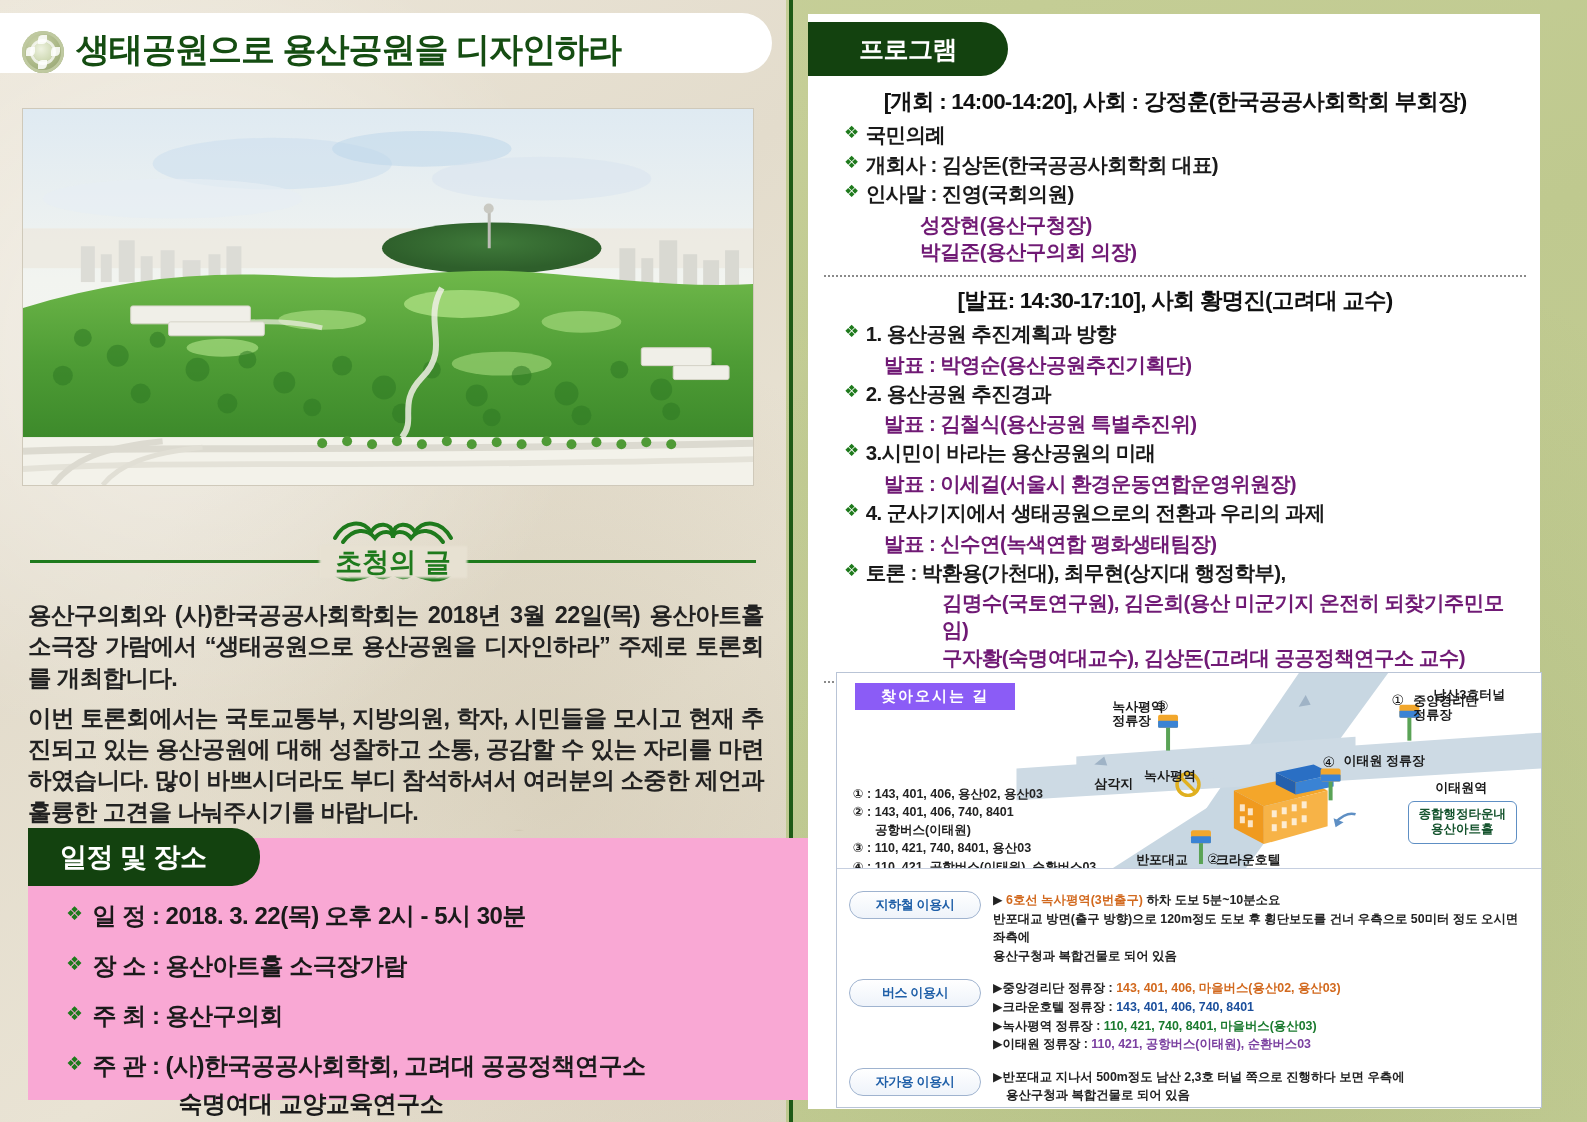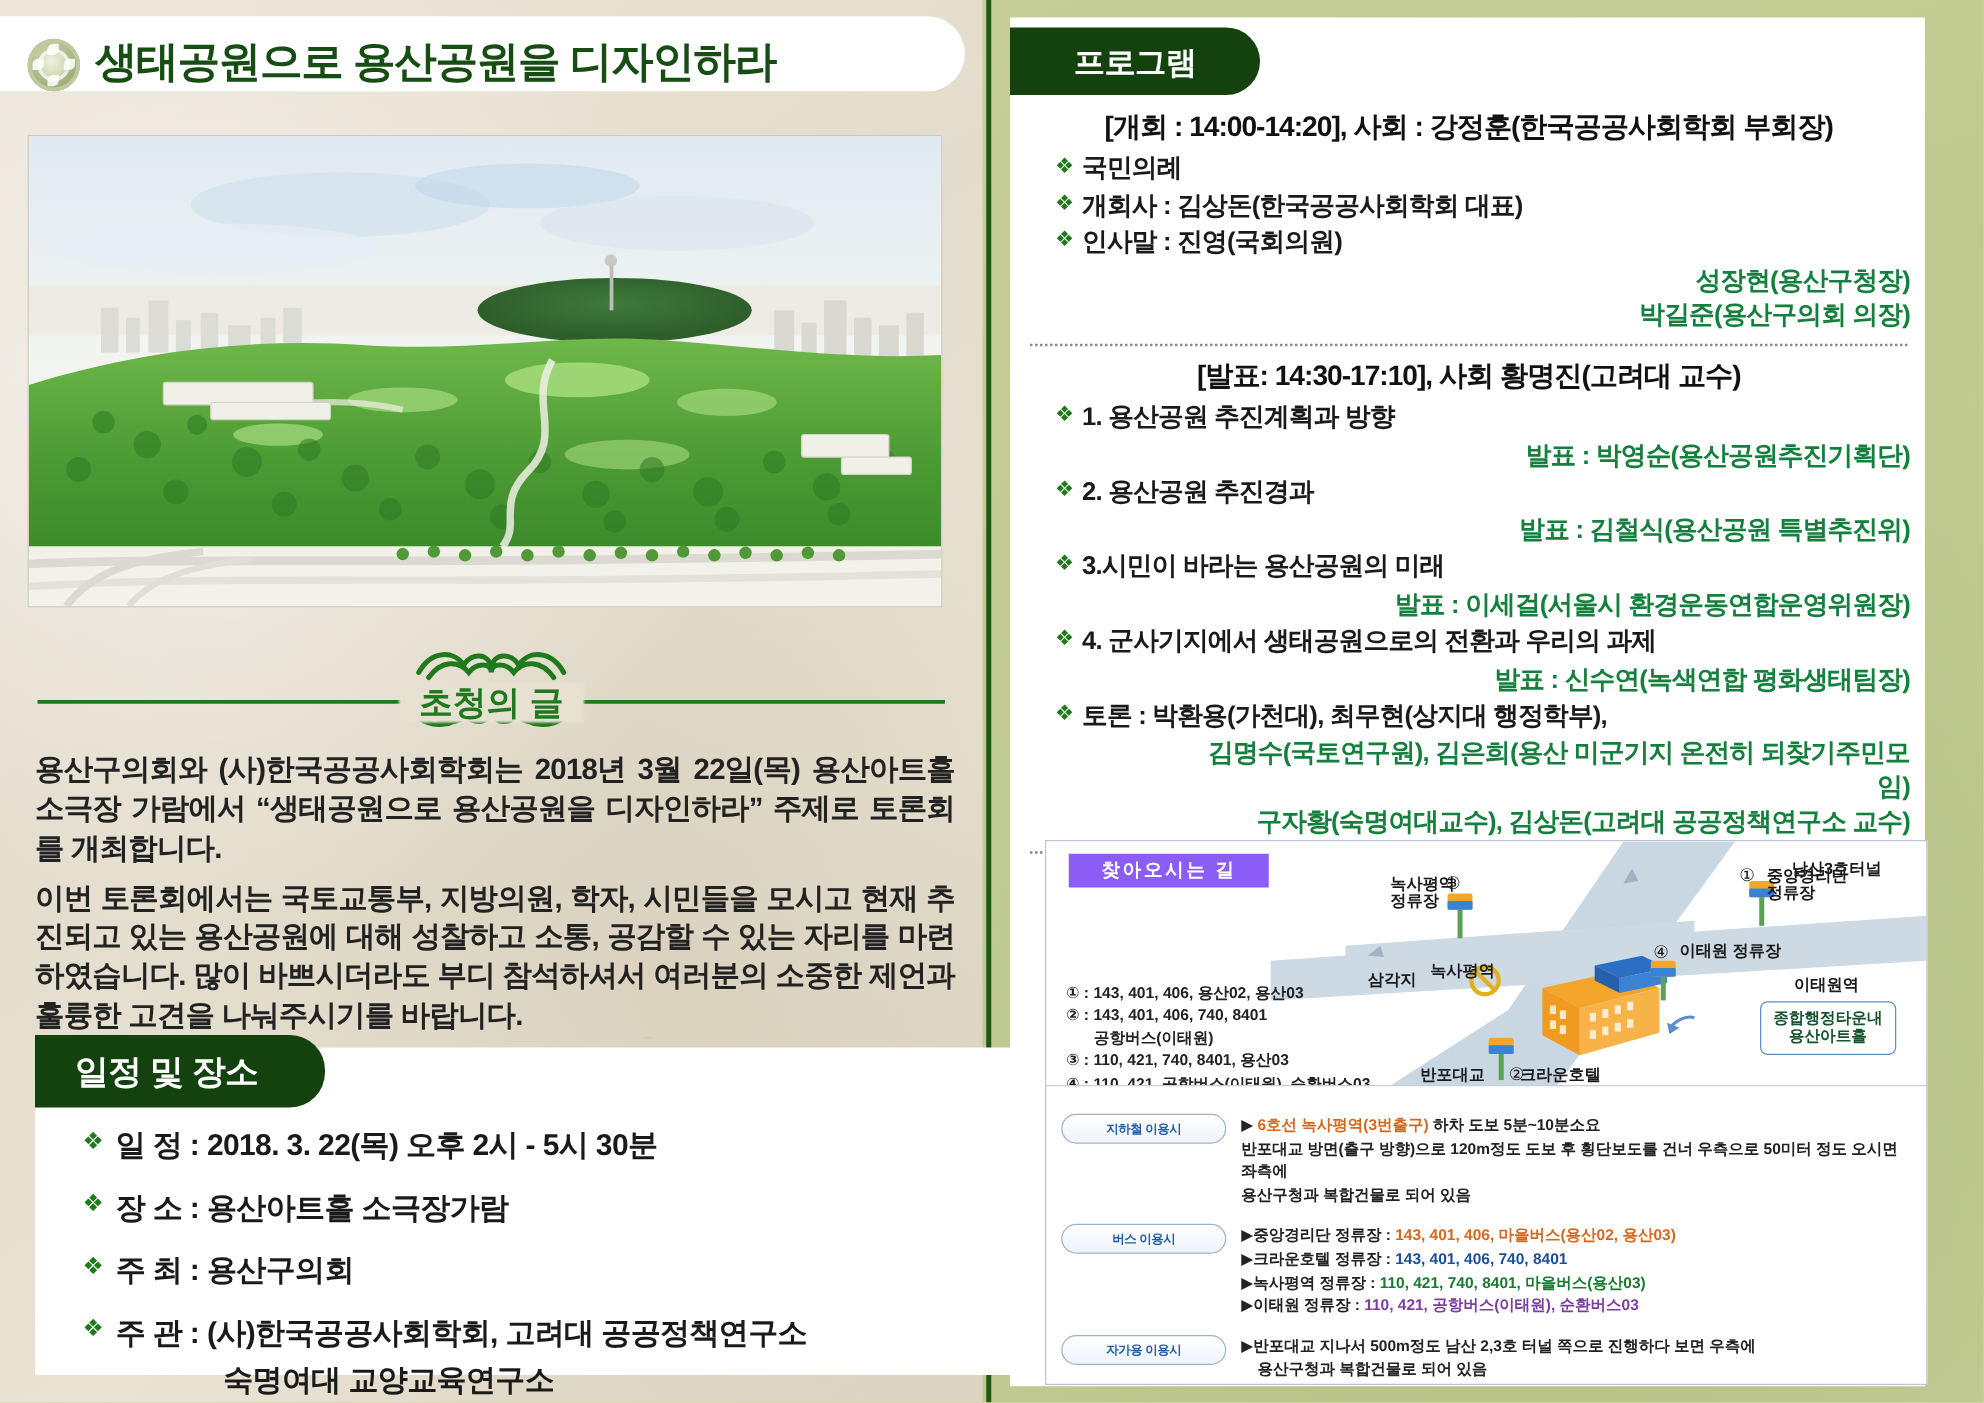--- a/index.html
+++ b/index.html
@@ -118,21 +118,21 @@
   .invite-body{
     position:absolute; left:28px; top:600px; width:736px;
     font-size:23.5px; line-height:1.33; color:#222; font-weight:600;
     letter-spacing:-0.6px;
   }
   .invite-body p{ margin-bottom:9px; text-align:justify; }
 
   
   .sched-card{
     position:absolute; left:28px; top:838px; width:816px; height:262px;
-    background:#ffffff;
+    background:#f9a8d4;
   }
   .sched-badge{
     position:absolute; left:0; top:-10px; width:232px; height:58px;
     background:#13420f; border-radius:0 28px 28px 0;
     display:flex; align-items:center; padding-left:32px;
     color:#fff; font-size:27px; font-weight:bold; letter-spacing:-0.5px;
   }
   .sched-list{
     position:absolute; left:38px; top:62px; right:16px;
   }
@@ -162,22 +162,22 @@
     font-size:22.5px; font-weight:bold; color:#111; letter-spacing:-0.8px;
     margin-bottom:5px; white-space:nowrap;text-align:center;
   }
   .line{
     display:flex; align-items:flex-start; gap:7px;
     font-size:20.5px; font-weight:600; color:#1a1a1a;
     letter-spacing:-0.6px; margin:3px 0 3px 22px; line-height:1.3;
   }
   .line .bullet{ font-size:17px; color:#1e7a1c; line-height:1.35; }
   .sub-line{
-    font-size:20.5px; font-weight:600; color:#15803d;
-    letter-spacing:-0.6px; line-height:1.32;text-align:right;
+    font-size:20.5px; font-weight:600; color:#701a75;
+    letter-spacing:-0.6px; line-height:1.32;
   }
   .indent1{ margin-left:62px; }
   .indent2{ margin-left:98px; }
   .indent3{ margin-left:120px; }
   .dots{
     border-top:2.5px dotted #8a8a8a; margin:10px 2px 8px 2px; height:0;
   }
 
   
   .map-card{
@@ -207,21 +207,21 @@
     color:#14532d; font-size:12.5px; font-weight:bold; text-align:center;
     padding:5px 10px; line-height:1.25;
   }
 
   .transit{ position:relative; padding:22px 12px 10px 12px; }
   .t-row{ display:flex; align-items:flex-start; gap:12px; margin-bottom:14px; }
   .t-chip{
     flex:0 0 132px; text-align:center;
     border:1px solid #9fb3cf; border-radius:16px;
     background:linear-gradient(#ffffff,#eef3fa);
-    color:#1f5fa8; font-size:10px; font-weight:bold; padding:4px 0;
+    color:#1f5fa8; font-size:13px; font-weight:bold; padding:4px 0;
     letter-spacing:-0.4px;
   }
   .t-text{ font-size:12.4px; color:#222; line-height:1.5; font-weight:600; }
   .t-text .tri{ color:#222; }
   .or{ color:#d2691e; }
   .bl{ color:#1b4f9c; }
   .gn{ color:#1a7a2e; }
   .pu{ color:#7a3fa0; }
   .t-text .ind{ display:block; margin-left:13px; }
 </style>

